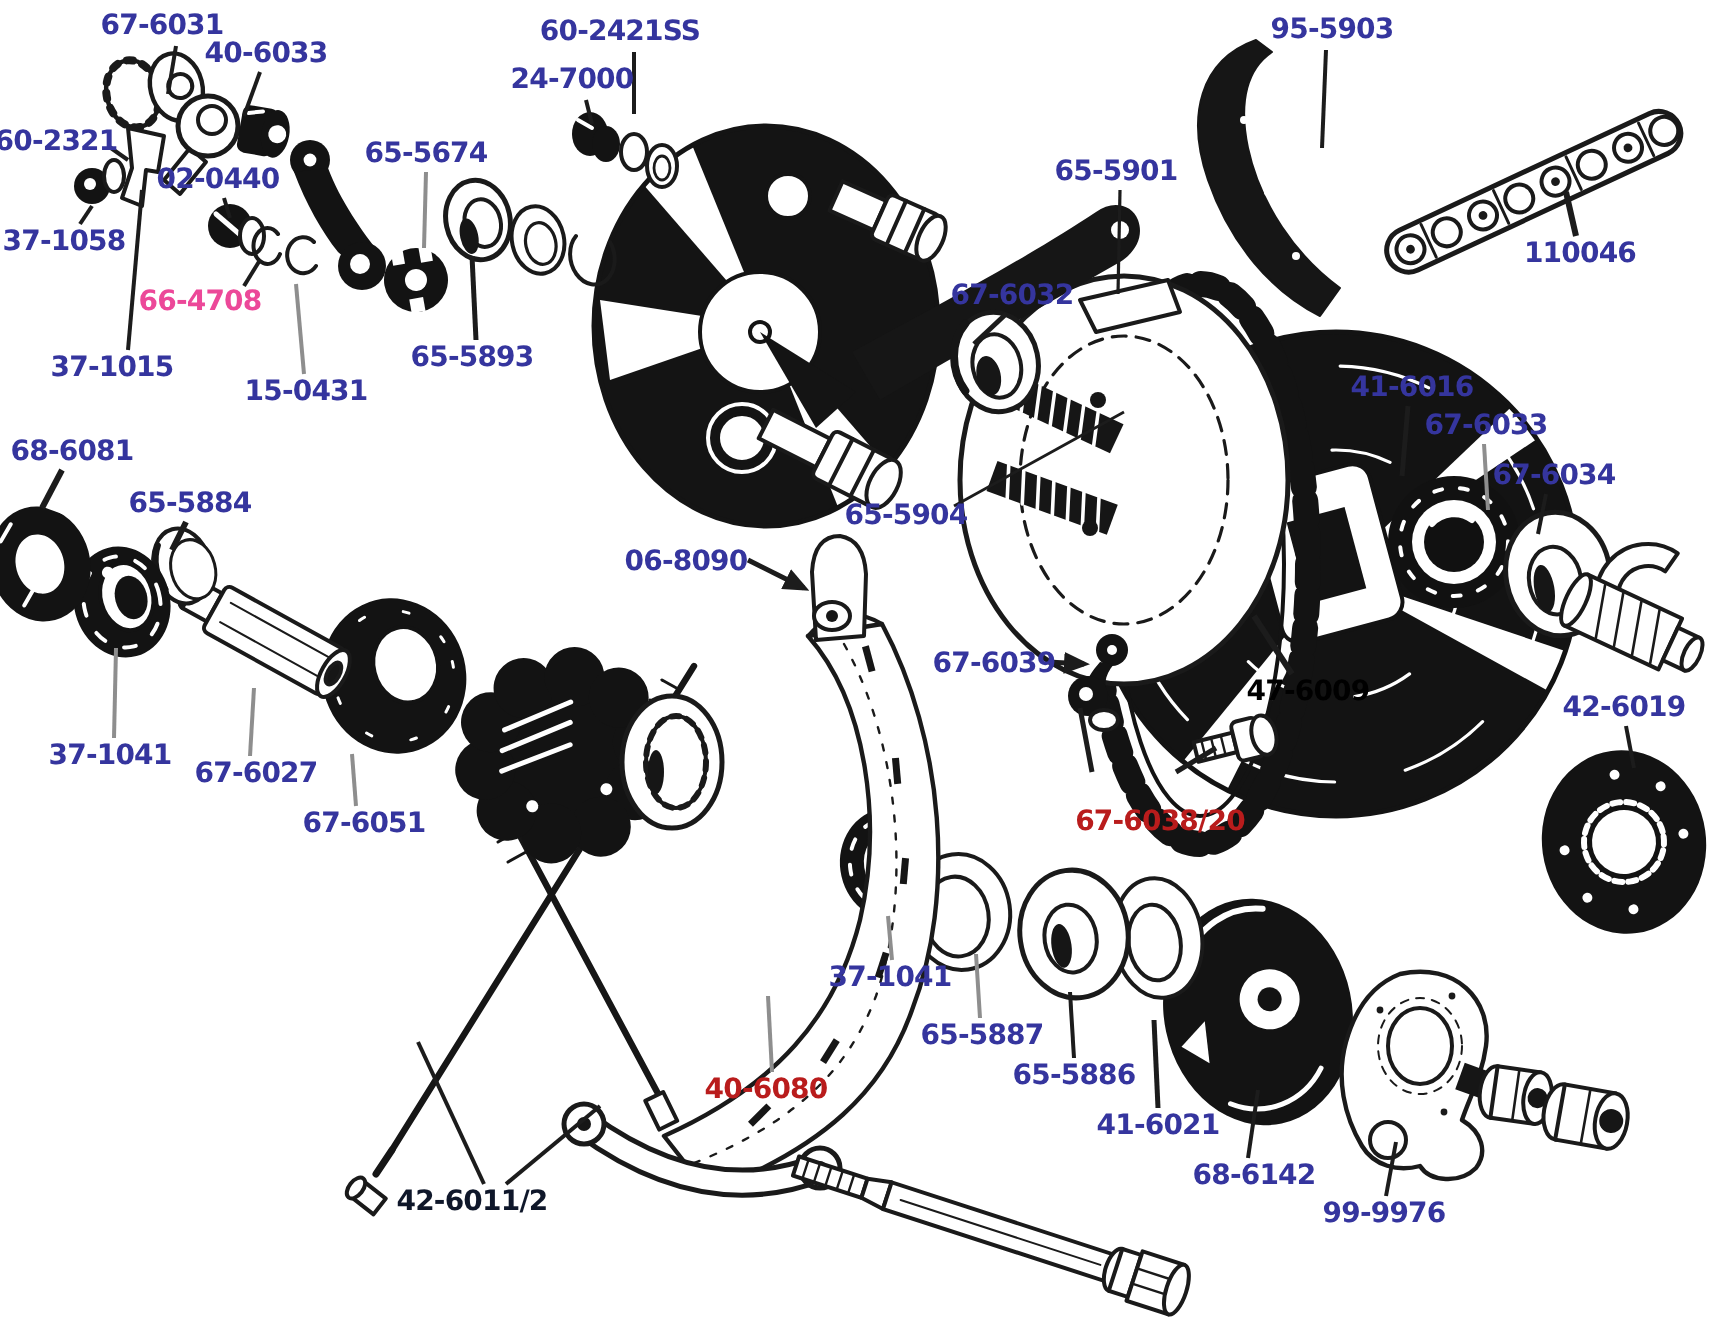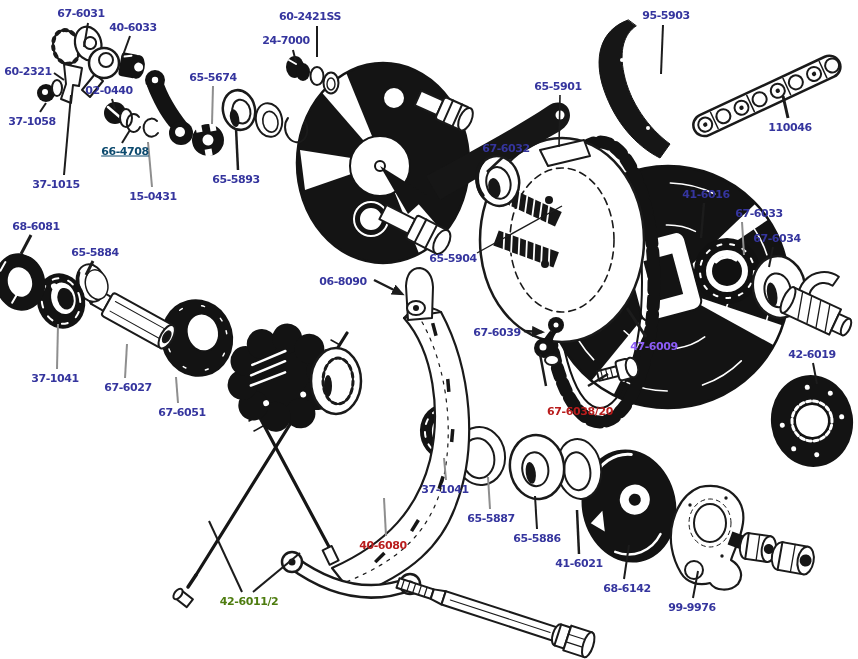--- a/index.html
+++ b/index.html
@@ -4,21 +4,21 @@
 <style>
   html,body{margin:0;padding:0;background:#f6f6f6;}
   #stage{
     position:relative;width:858px;height:659px;background:#ffffff;overflow:hidden;
     font-family:"DejaVu Sans","Liberation Sans",sans-serif;
   }
   #drawing,#leader-svg{position:absolute;left:0;top:0;}
   #labels-layer{position:absolute;left:0;top:0;width:100%;height:100%;pointer-events:none;}
   .part-label{
     position:absolute;transform:translate(-50%,-50%);
-    font-weight:bold;font-size:11px;letter-spacing:-0.4px;white-space:nowrap;
+    font-weight:bold;font-size:14px;letter-spacing:-0.4px;white-space:nowrap;
     font-family:"DejaVu Sans","Liberation Sans",sans-serif;
   }
 </style>
 </head>
 <body>
 
 <div id="stage">
 
 <svg id="drawing" width="858" height="659" viewBox="0 0 858 659">
   <g stroke-linejoin="round" stroke-linecap="round">
@@ -497,42 +497,42 @@
       <div class="part-label" style="left: 133px; top: 27px; color: rgb(53, 53, 158);">40-6033</div>
       <div class="part-label" style="left: 310px; top: 16px; color: rgb(53, 53, 158);">60-2421SS</div>
       <div class="part-label" style="left: 286px; top: 40px; color: rgb(53, 53, 158);">24-7000</div>
       <div class="part-label" style="left: 666px; top: 15px; color: rgb(53, 53, 158);">95-5903</div>
       <div class="part-label" style="left: 28px; top: 71px; color: rgb(53, 53, 158);">60-2321</div>
       <div class="part-label" style="left: 109px; top: 90px; color: rgb(53, 53, 158);">02-0440</div>
       <div class="part-label" style="left: 213px; top: 77px; color: rgb(53, 53, 158);">65-5674</div>
       <div class="part-label" style="left: 558px; top: 86px; color: rgb(53, 53, 158);">65-5901</div>
       <div class="part-label" style="left: 32px; top: 121px; color: rgb(53, 53, 158);">37-1058</div>
       <div class="part-label" style="left: 790px; top: 127px; color: rgb(53, 53, 158);">110046</div>
-      <div class="part-label" style="left: 125px; top: 151px; color: #0c4a6e; text-decoration: underline;">66-4708</div>
+      <div class="part-label" style="left: 100px; top: 151px; color: #ec4899;">66-4708</div>
       <div class="part-label" style="left: 506px; top: 148px; color: rgb(53, 53, 158);">67-6032</div>
       <div class="part-label" style="left: 56px; top: 184px; color: rgb(53, 53, 158);">37-1015</div>
       <div class="part-label" style="left: 153px; top: 196px; color: rgb(53, 53, 158); text-align: center;">15-0431</div>
       <div class="part-label" style="left: 236px; top: 179px; color: rgb(53, 53, 158);">65-5893</div>
       <div class="part-label" style="left: 706px; top: 194px; color: rgb(53, 53, 158);">41-6016</div>
-      <div class="part-label" style="left: 743px; top: 213px; color: rgb(53, 53, 158); margin-left: 16px;">67-6033</div>
+      <div class="part-label" style="left: 743px; top: 213px; color: rgb(53, 53, 158);">67-6033</div>
       <div class="part-label" style="left: 36px; top: 226px; color: rgb(53, 53, 158);">68-6081</div>
       <div class="part-label" style="left: 777px; top: 238px; color: rgb(53, 53, 158);">67-6034</div>
       <div class="part-label" style="left: 95px; top: 252px; color: rgb(53, 53, 158);">65-5884</div>
       <div class="part-label" style="left: 453px; top: 258px; color: rgb(53, 53, 158);">65-5904</div>
       <div class="part-label" style="left: 343px; top: 281px; color: rgb(53, 53, 158);">06-8090</div>
       <div class="part-label" style="left: 497px; top: 332px; color: rgb(53, 53, 158);">67-6039</div>
-      <div class="part-label" style="left: 654px; top: 346px; color: #8b5cf6;">47-6009</div>
+      <div class="part-label" style="left: 654px; top: 346px; color: #000000;">47-6009</div>
       <div class="part-label" style="left: 812px; top: 354px; color: rgb(53, 53, 158);">42-6019</div>
       <div class="part-label" style="left: 55px; top: 378px; color: rgb(53, 53, 158);">37-1041</div>
       <div class="part-label" style="left: 128px; top: 387px; color: rgb(53, 53, 158);">67-6027</div>
       <div class="part-label" style="left: 580px; top: 395px; color: #b91c1c; margin-top: 16px;">67-6038/20</div>
       <div class="part-label" style="left: 182px; top: 412px; color: rgb(53, 53, 158);">67-6051</div>
       <div class="part-label" style="left: 445px; top: 489px; color: rgb(53, 53, 158);">37-1041</div>
       <div class="part-label" style="left: 491px; top: 518px; color: rgb(53, 53, 158);">65-5887</div>
       <div class="part-label" style="left: 537px; top: 538px; color: rgb(53, 53, 158);">65-5886</div>
       <div class="part-label" style="left: 383px; top: 545px; color: #b91c1c;">40-6080</div>
       <div class="part-label" style="left: 579px; top: 563px; color: rgb(53, 53, 158);">41-6021</div>
       <div class="part-label" style="left: 627px; top: 588px; color: rgb(53, 53, 158);">68-6142</div>
       <div class="part-label" style="left: 692px; top: 607px; color: rgb(53, 53, 158);">99-9976</div>
-      <div class="part-label" style="left: 249px; top: 601px; color: #4d7c0f;">42-6011/2</div>
+      <div class="part-label" style="left: 236px; top: 601px; color: #0f172a;">42-6011/2</div>
     </div>
 
 </div>
 
 </body></html>

